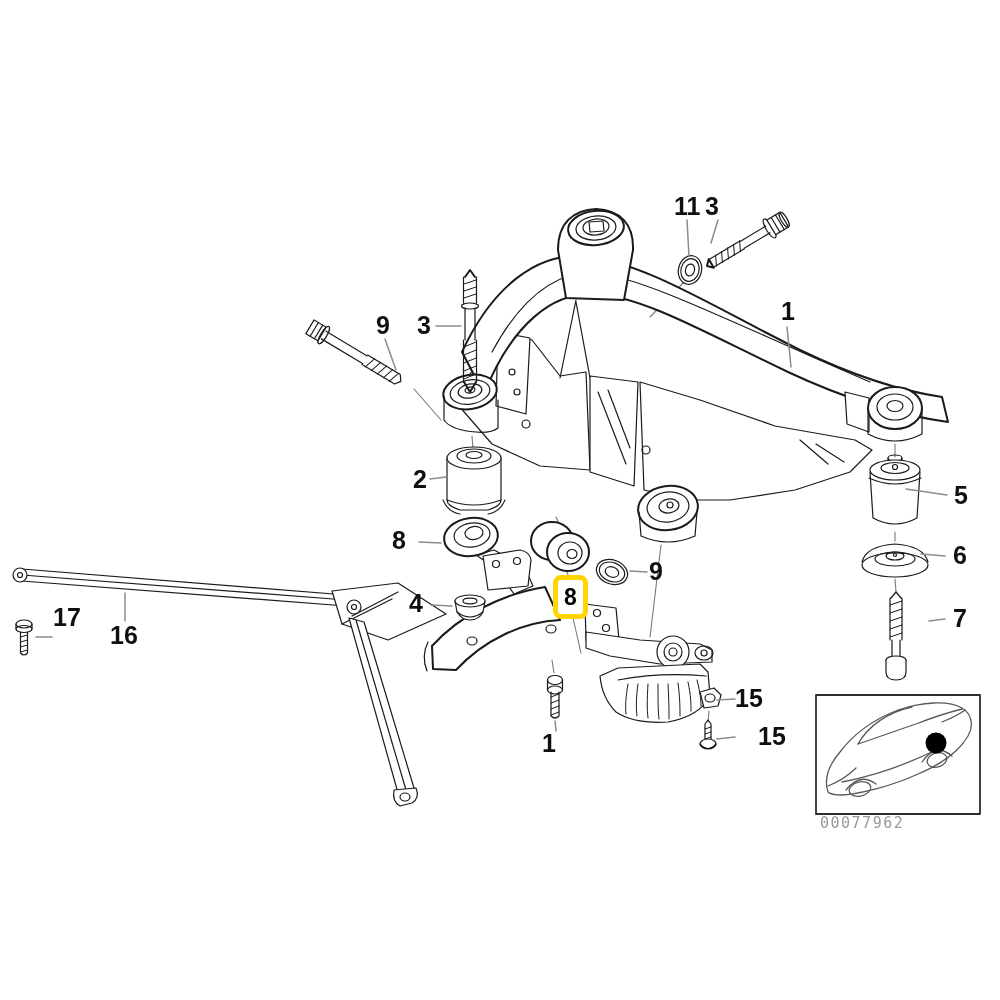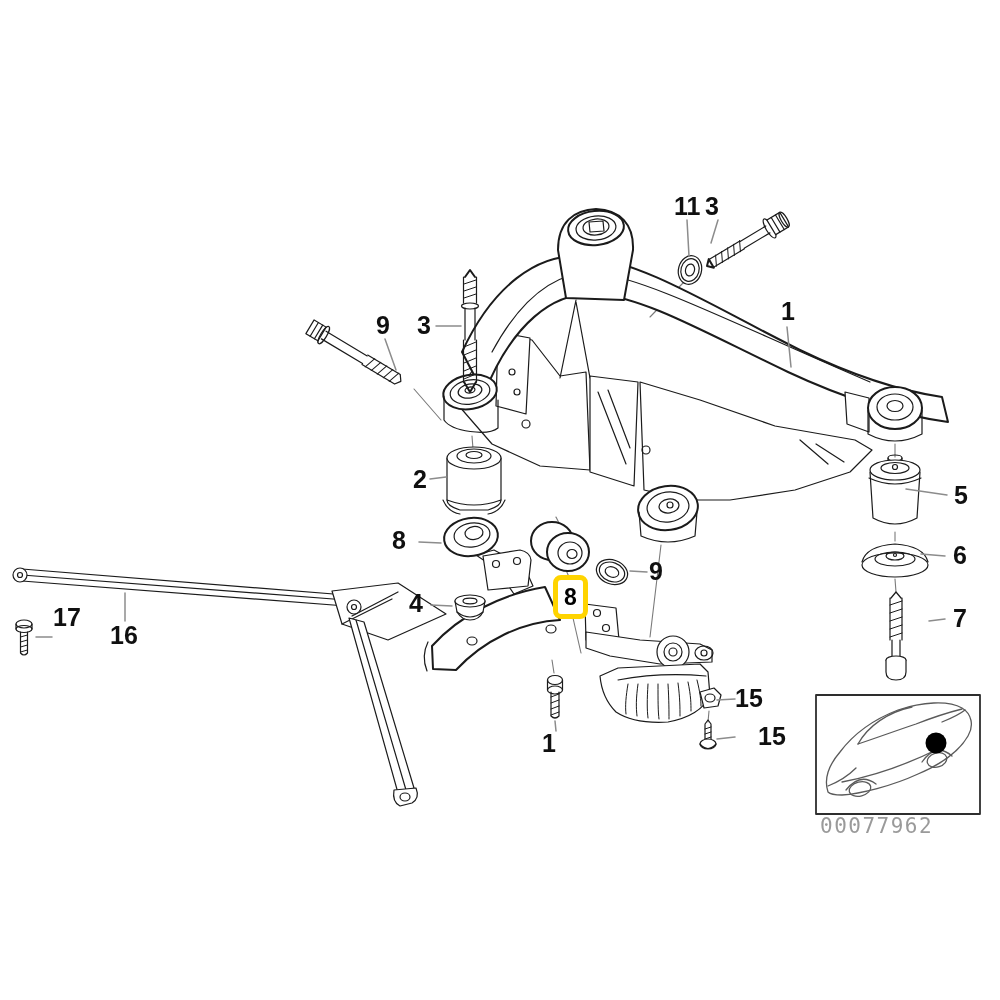--- a/index.html
+++ b/index.html
@@ -12,21 +12,21 @@
   svg .hatch{stroke-width:1;}
   svg .leader{stroke:#8c8c8c;stroke-width:1.5;}
   svg .asm{stroke:#7a7a7a;stroke-width:1.1;}
   svg .car{stroke:#5a5a5a;stroke-width:1.3;}
   svg .dot{fill:#000;stroke:none;}
   svg .box{stroke:#2e2e2e;stroke-width:1.8;fill:#fff;}
   .callout{position:absolute;font-weight:bold;font-size:25px;line-height:1;color:#101010;}
   .callout.hl{border:5px solid #FFD400;border-radius:8px;background:#fff;color:#000;
               font-size:23px;padding:6px 6px 5px 6px;}
   .inset-code{position:absolute;left:820px;top:814px;font-family:"DejaVu Sans Mono",monospace;
-              font-size:21px;letter-spacing:1.5px;color:#9a9a9a;}
+              font-size:15px;letter-spacing:1.5px;color:#9a9a9a;}
 </style>
 </head>
 <body>
 
 <div class="canvas">
 
 <svg width="1000" height="1000" viewBox="0 0 1000 1000">
 
   <g>
     <path class="asm" d="M 683,283 L 650,317"></path>

